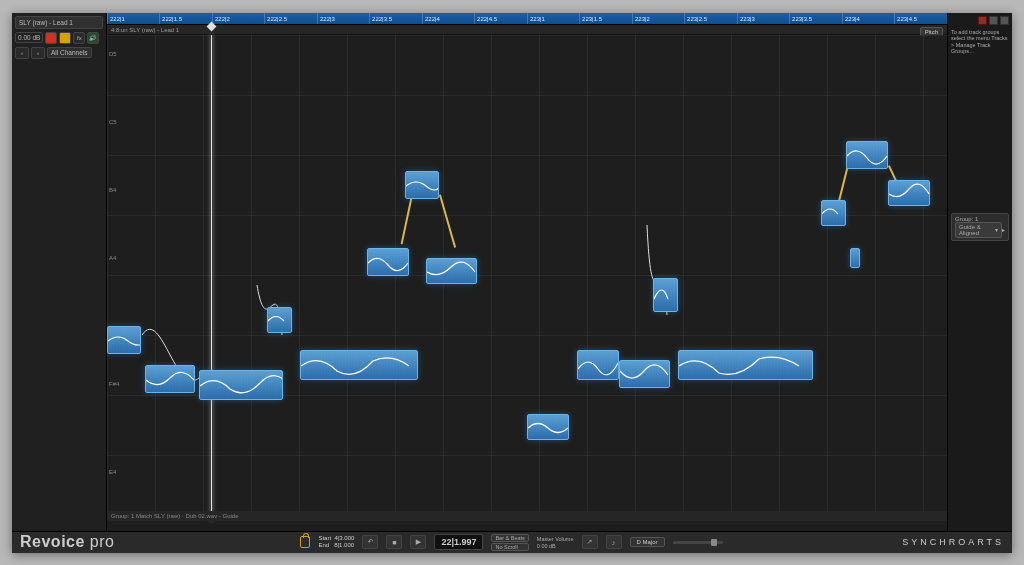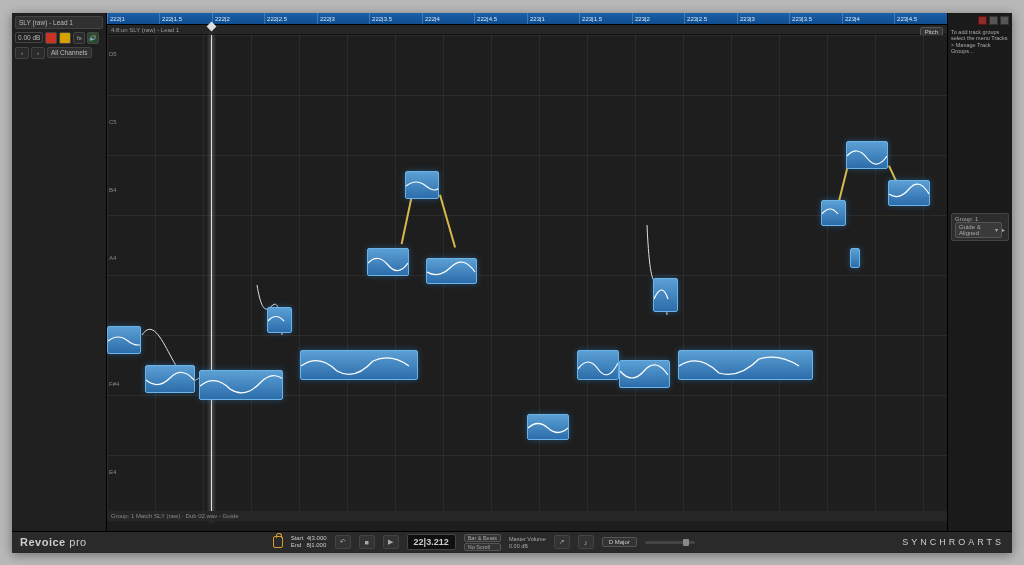--- a/index.html
+++ b/index.html
@@ -193,21 +193,21 @@
     background:#2a2a2a;
     border-top:1px solid #000;
     display:flex;
     align-items:center;
     gap:8px;
     padding:0 8px;
     font-size:8px;
     color:#ccc;
   }
   .brand{
-    font-weight:700; letter-spacing:.5px; font-size:11px;
+    font-weight:700; letter-spacing:.5px; font-size:16px;
   }
   .brand span.pro{ font-weight:300; }
   .brand-right{
     margin-left:auto;
     font-size:9px; letter-spacing:3px; font-weight:300;
   }
   .lock-ic{
     width:10px;height:12px;border:1px solid #d89a2b;border-radius:2px;
     position:relative;
   }
@@ -417,21 +417,21 @@
 
     <div class="pos-block">
       <div><span>Start</span>&nbsp;&nbsp;<span>4|3.000</span></div>
       <div><span>End</span>&nbsp;&nbsp;&nbsp;<span>8|1.000</span></div>
     </div>
 
     <span class="tr-btn">↶</span>
     <span class="tr-btn">■</span>
     <span class="tr-btn">▶</span>
 
-    <span class="time-display">22|3.212</span>
+    <span class="time-display">22|1.997</span>
 
     <div class="mini-panel">
       <span class="pill" style="background:#333;border:1px solid #555;border-radius:2px;padding:0 3px">Bar &amp; Beats</span>
       <span class="pill" style="background:#333;border:1px solid #555;border-radius:2px;padding:0 3px">No Scroll</span>
     </div>
 
     <div class="mini-panel">
       <span>Master Volume</span>
       <span>0.00 dB</span>
     </div>

